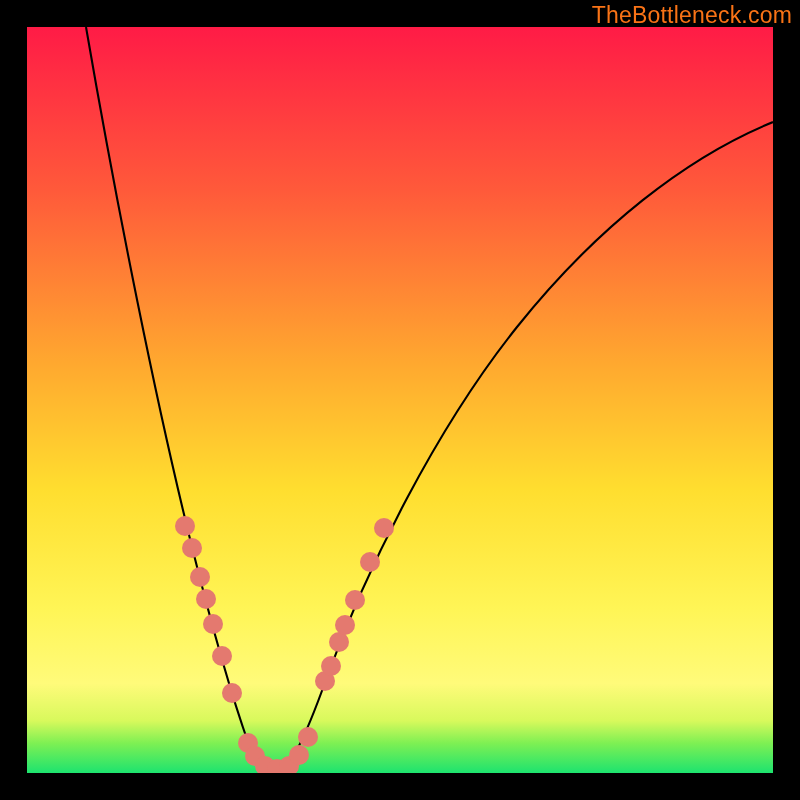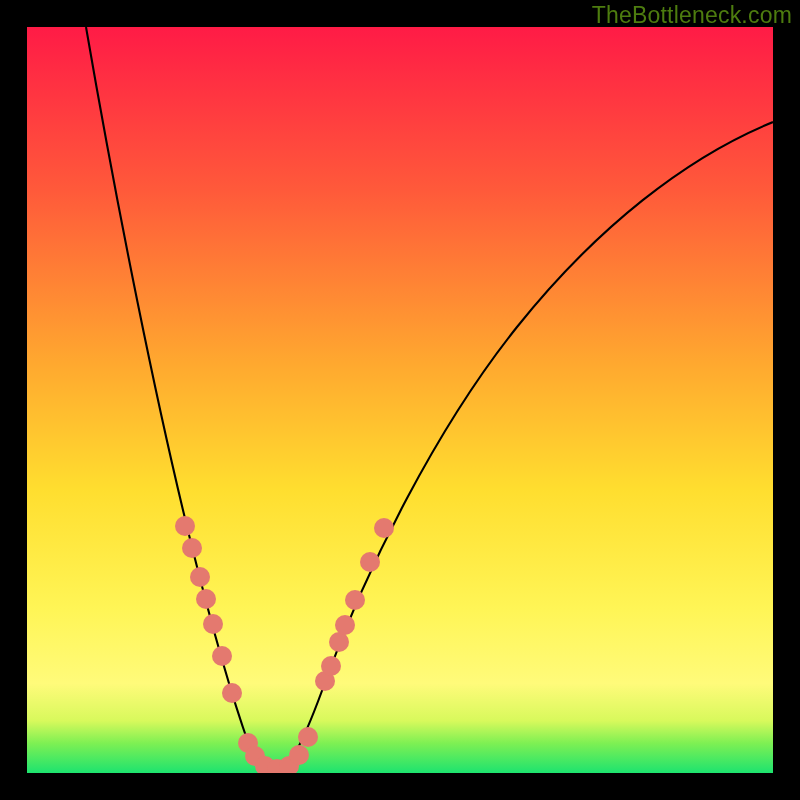--- a/index.html
+++ b/index.html
@@ -32,21 +32,21 @@
       #fffb7a 88%,
       #d8f95c 93%,
       #7ef053 96%,
       #1de36f 100%
     );
   }
   .watermark {
     position: absolute;
     top: 2px;
     right: 8px;
-    color: #4d7c0f;
+    color: #f97316;
     font-size: 23px;
     font-weight: 400;
     letter-spacing: 0.2px;
   }
   svg.curve {
     position: absolute;
     left: 0;
     top: 0;
     width: 746px;
     height: 746px;

